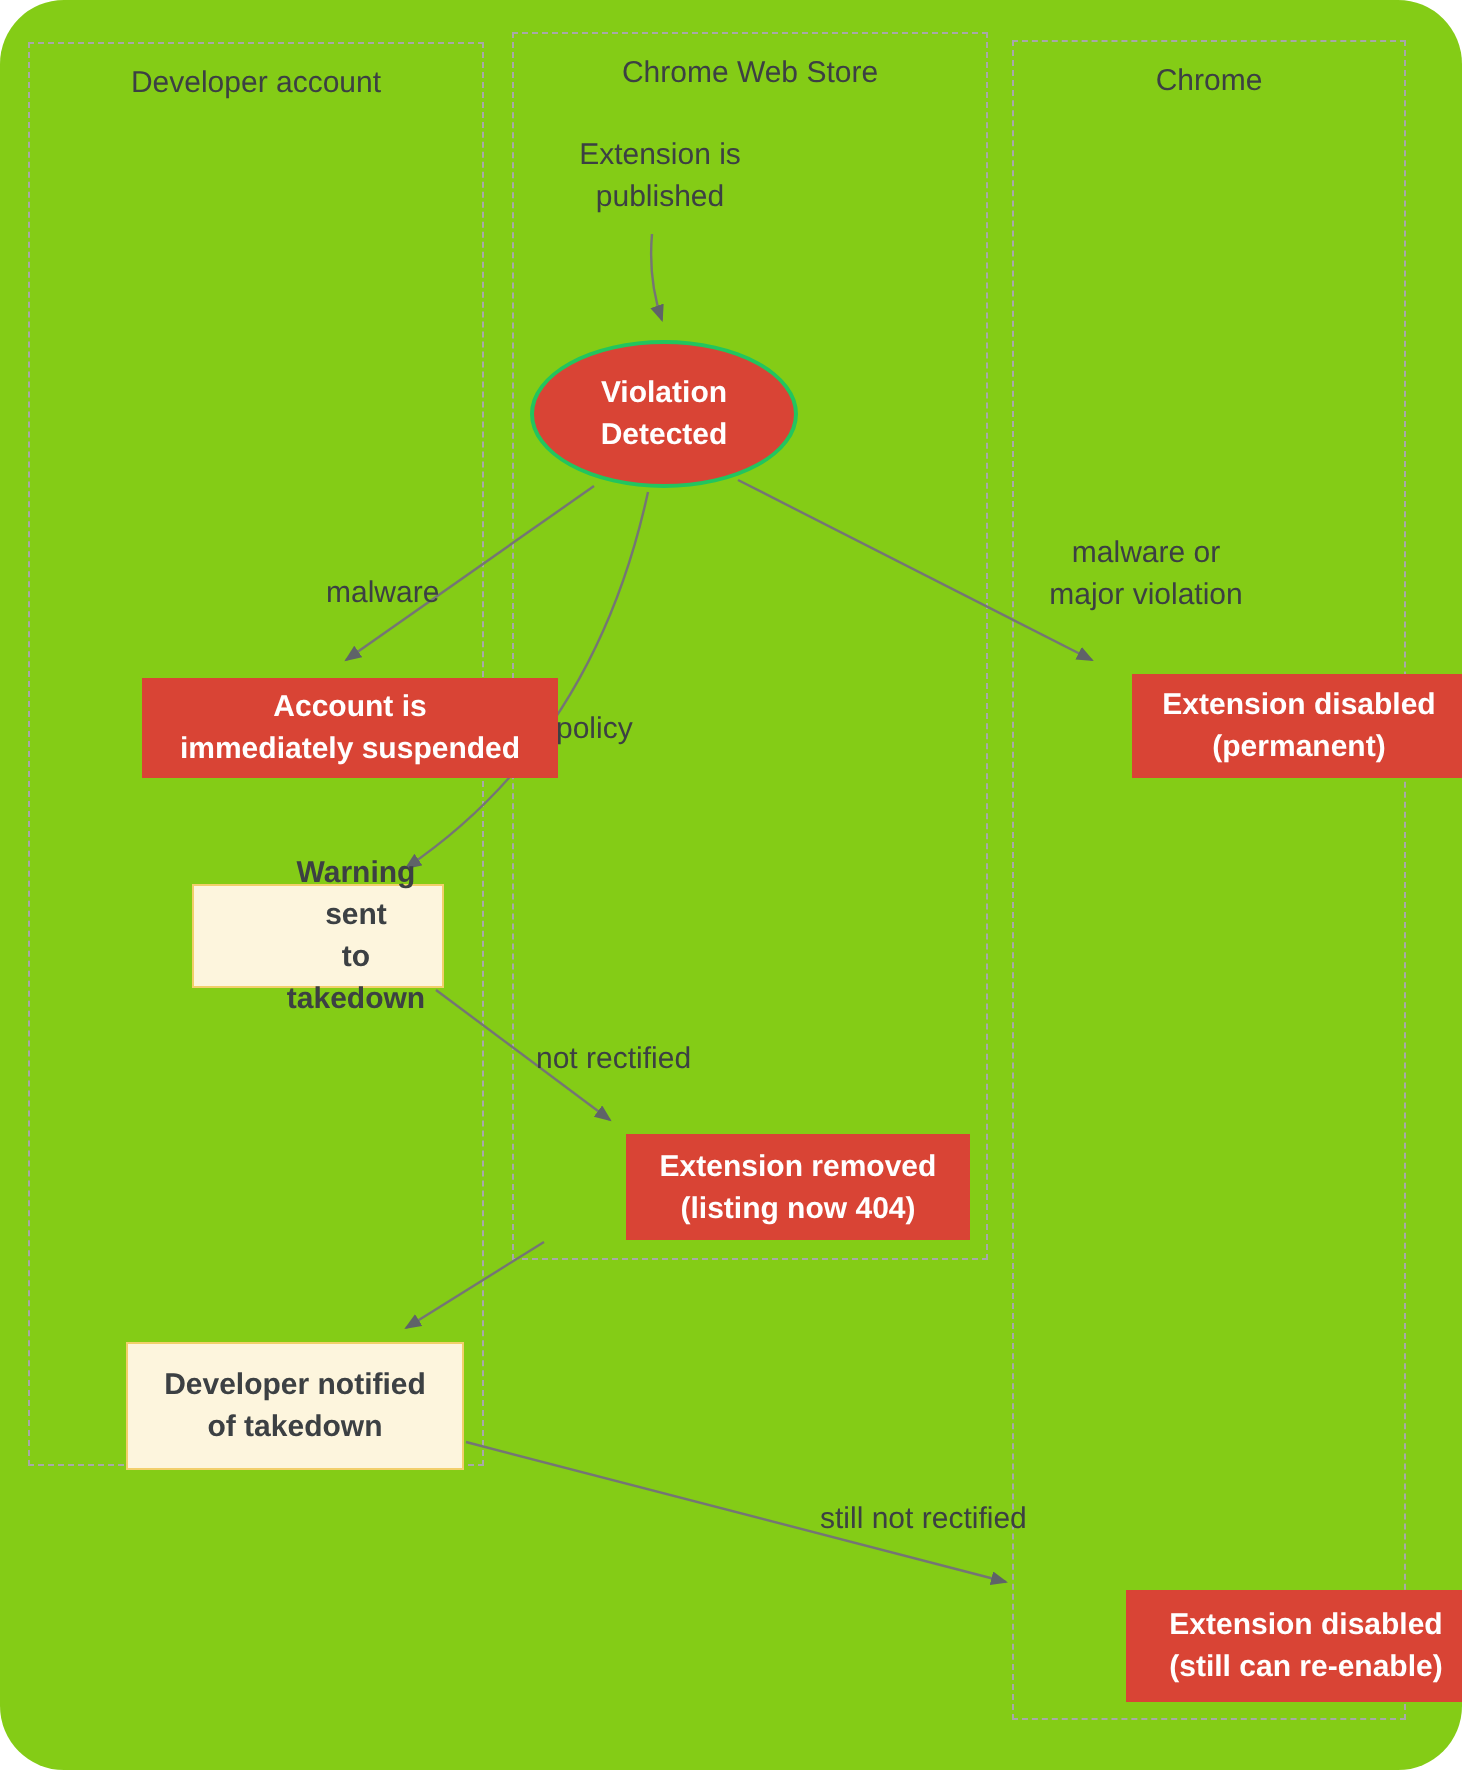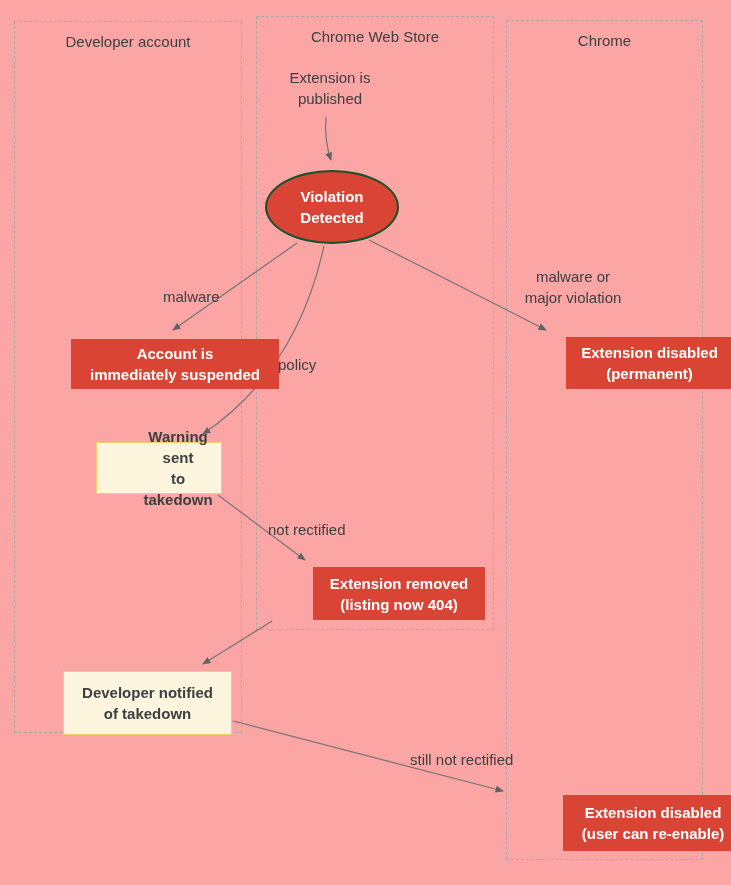--- a/index.html
+++ b/index.html
@@ -1,22 +1,23 @@
 <!DOCTYPE html>
 <html><head>
 <meta charset="utf-8">
 <style>
   html,body{margin:0;padding:0;background:#ffffff;}
   #canvas{
     position:relative;
     width:731px;height:885px;
-    background:#fca5a5;
+    background:#84cc16;
     font-family:"Liberation Sans", sans-serif;
     color:#3c4043;
     overflow:hidden;
+    border-radius:32px;
   }
   .lane{
     position:absolute;
     border:1px dashed #a8a8a8;
     background:transparent;
     box-sizing:border-box;
   }
   .lane-title{
     position:absolute;
     top:11px;left:0;right:0;
@@ -45,21 +46,21 @@
     margin-left:48px;
   }
   .node-yellow{
     background:#fdf5dd;
     border:1px solid #f2cf6b;
     color:#3c4043;
     font-weight:700;
   }
   .ellipse{
     background:#d94435;
-    border:2px solid #14532d;
+    border:2px solid #22c55e;
     border-radius:50%;
     color:#ffffff;
     font-weight:700;
   }
   #node-published{left:270px;top:66px;width:120px;height:44px;font-weight:400;color:#3c4043;background:transparent;}
   #node-violation{left:265px;top:170px;width:134px;height:74px;}
   #node-account{left:23px;top:339px;width:208px;height:50px;}
   #node-permanent{left:518px;top:337px;width:167px;height:52px;}
   #node-warning{left:96px;top:442px;width:126px;height:52px;padding-left:38px;}
   #node-removed{left:265px;top:567px;width:172px;height:53px;}
@@ -141,21 +142,21 @@
          <span>(listing now 404)</span></div>
   </div>
 
   <div class="node node-yellow" id="node-notified">
     <div><span>Developer notified</span><br>
          <span>of takedown</span></div>
   </div>
 
   <div class="node node-red" id="node-reenable">
     <div><span>Extension disabled</span><br>
-         <span>(user can re-enable)</span></div>
+         <span>(still can re-enable)</span></div>
   </div>
 
   <div class="edge-label" id="label-malware">malware</div>
   <div class="edge-label" id="label-major">
     <span>malware or</span><br>
     <span>major violation</span>
   </div>
   <div class="edge-label" id="label-policy">policy</div>
   <div class="edge-label" id="label-notrectified">not rectified</div>
   <div class="edge-label" id="label-stillnotrectified">still not rectified</div>

